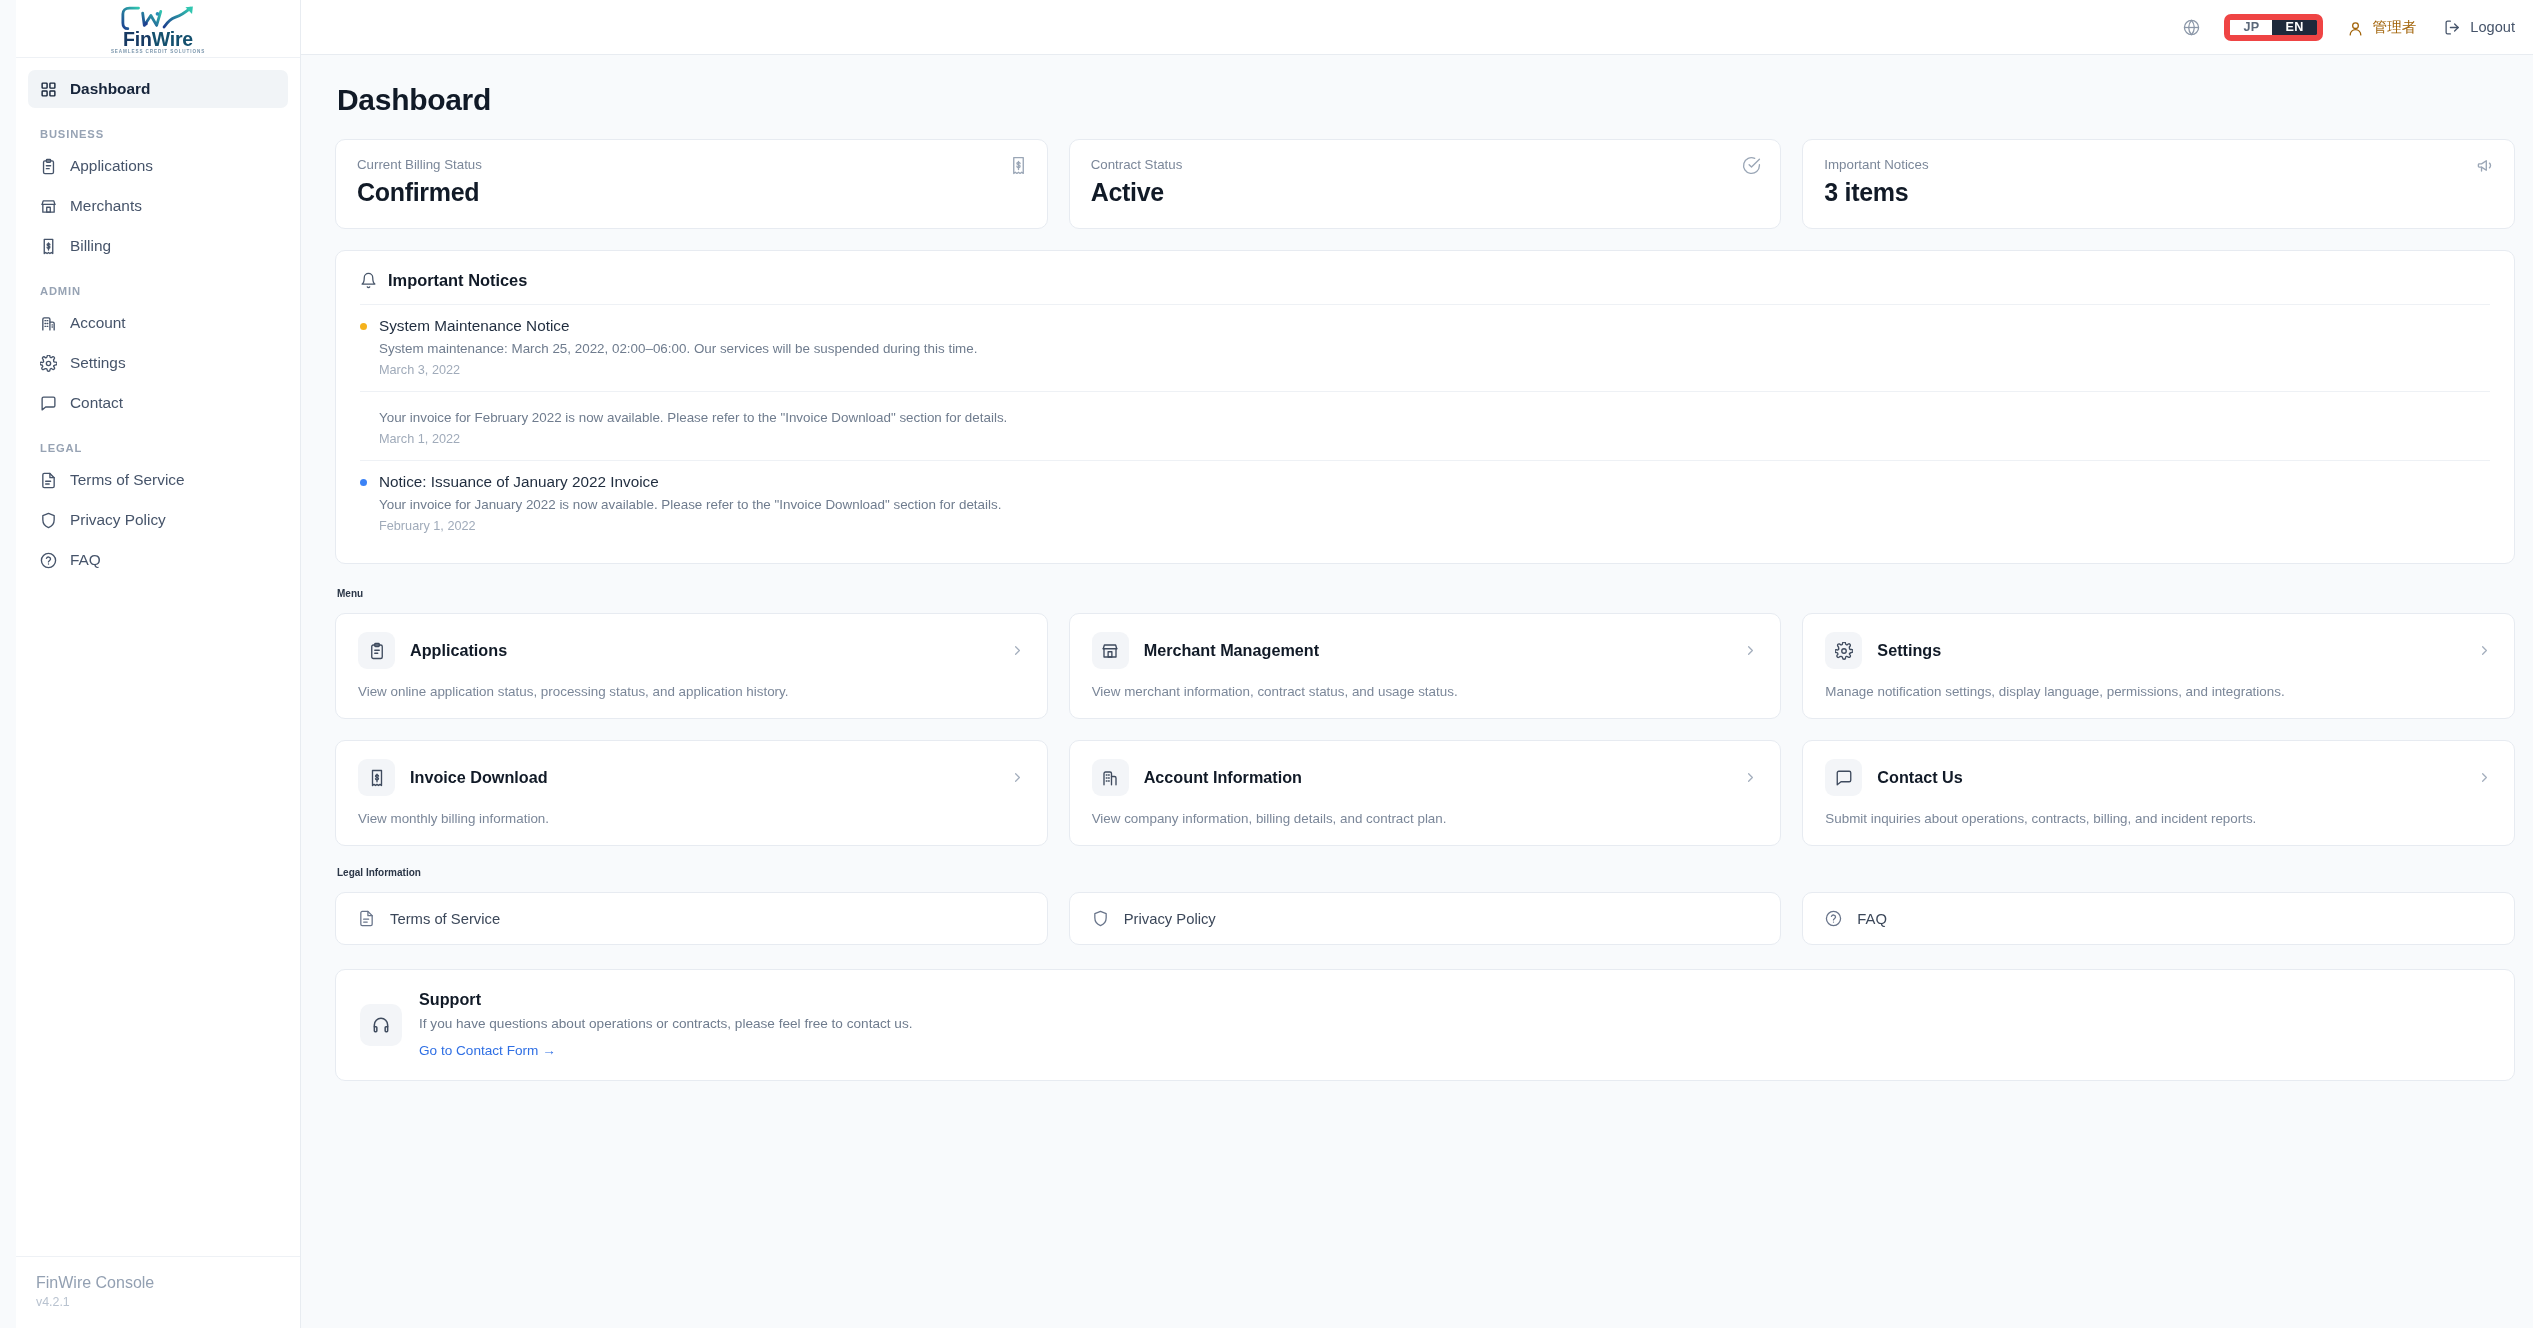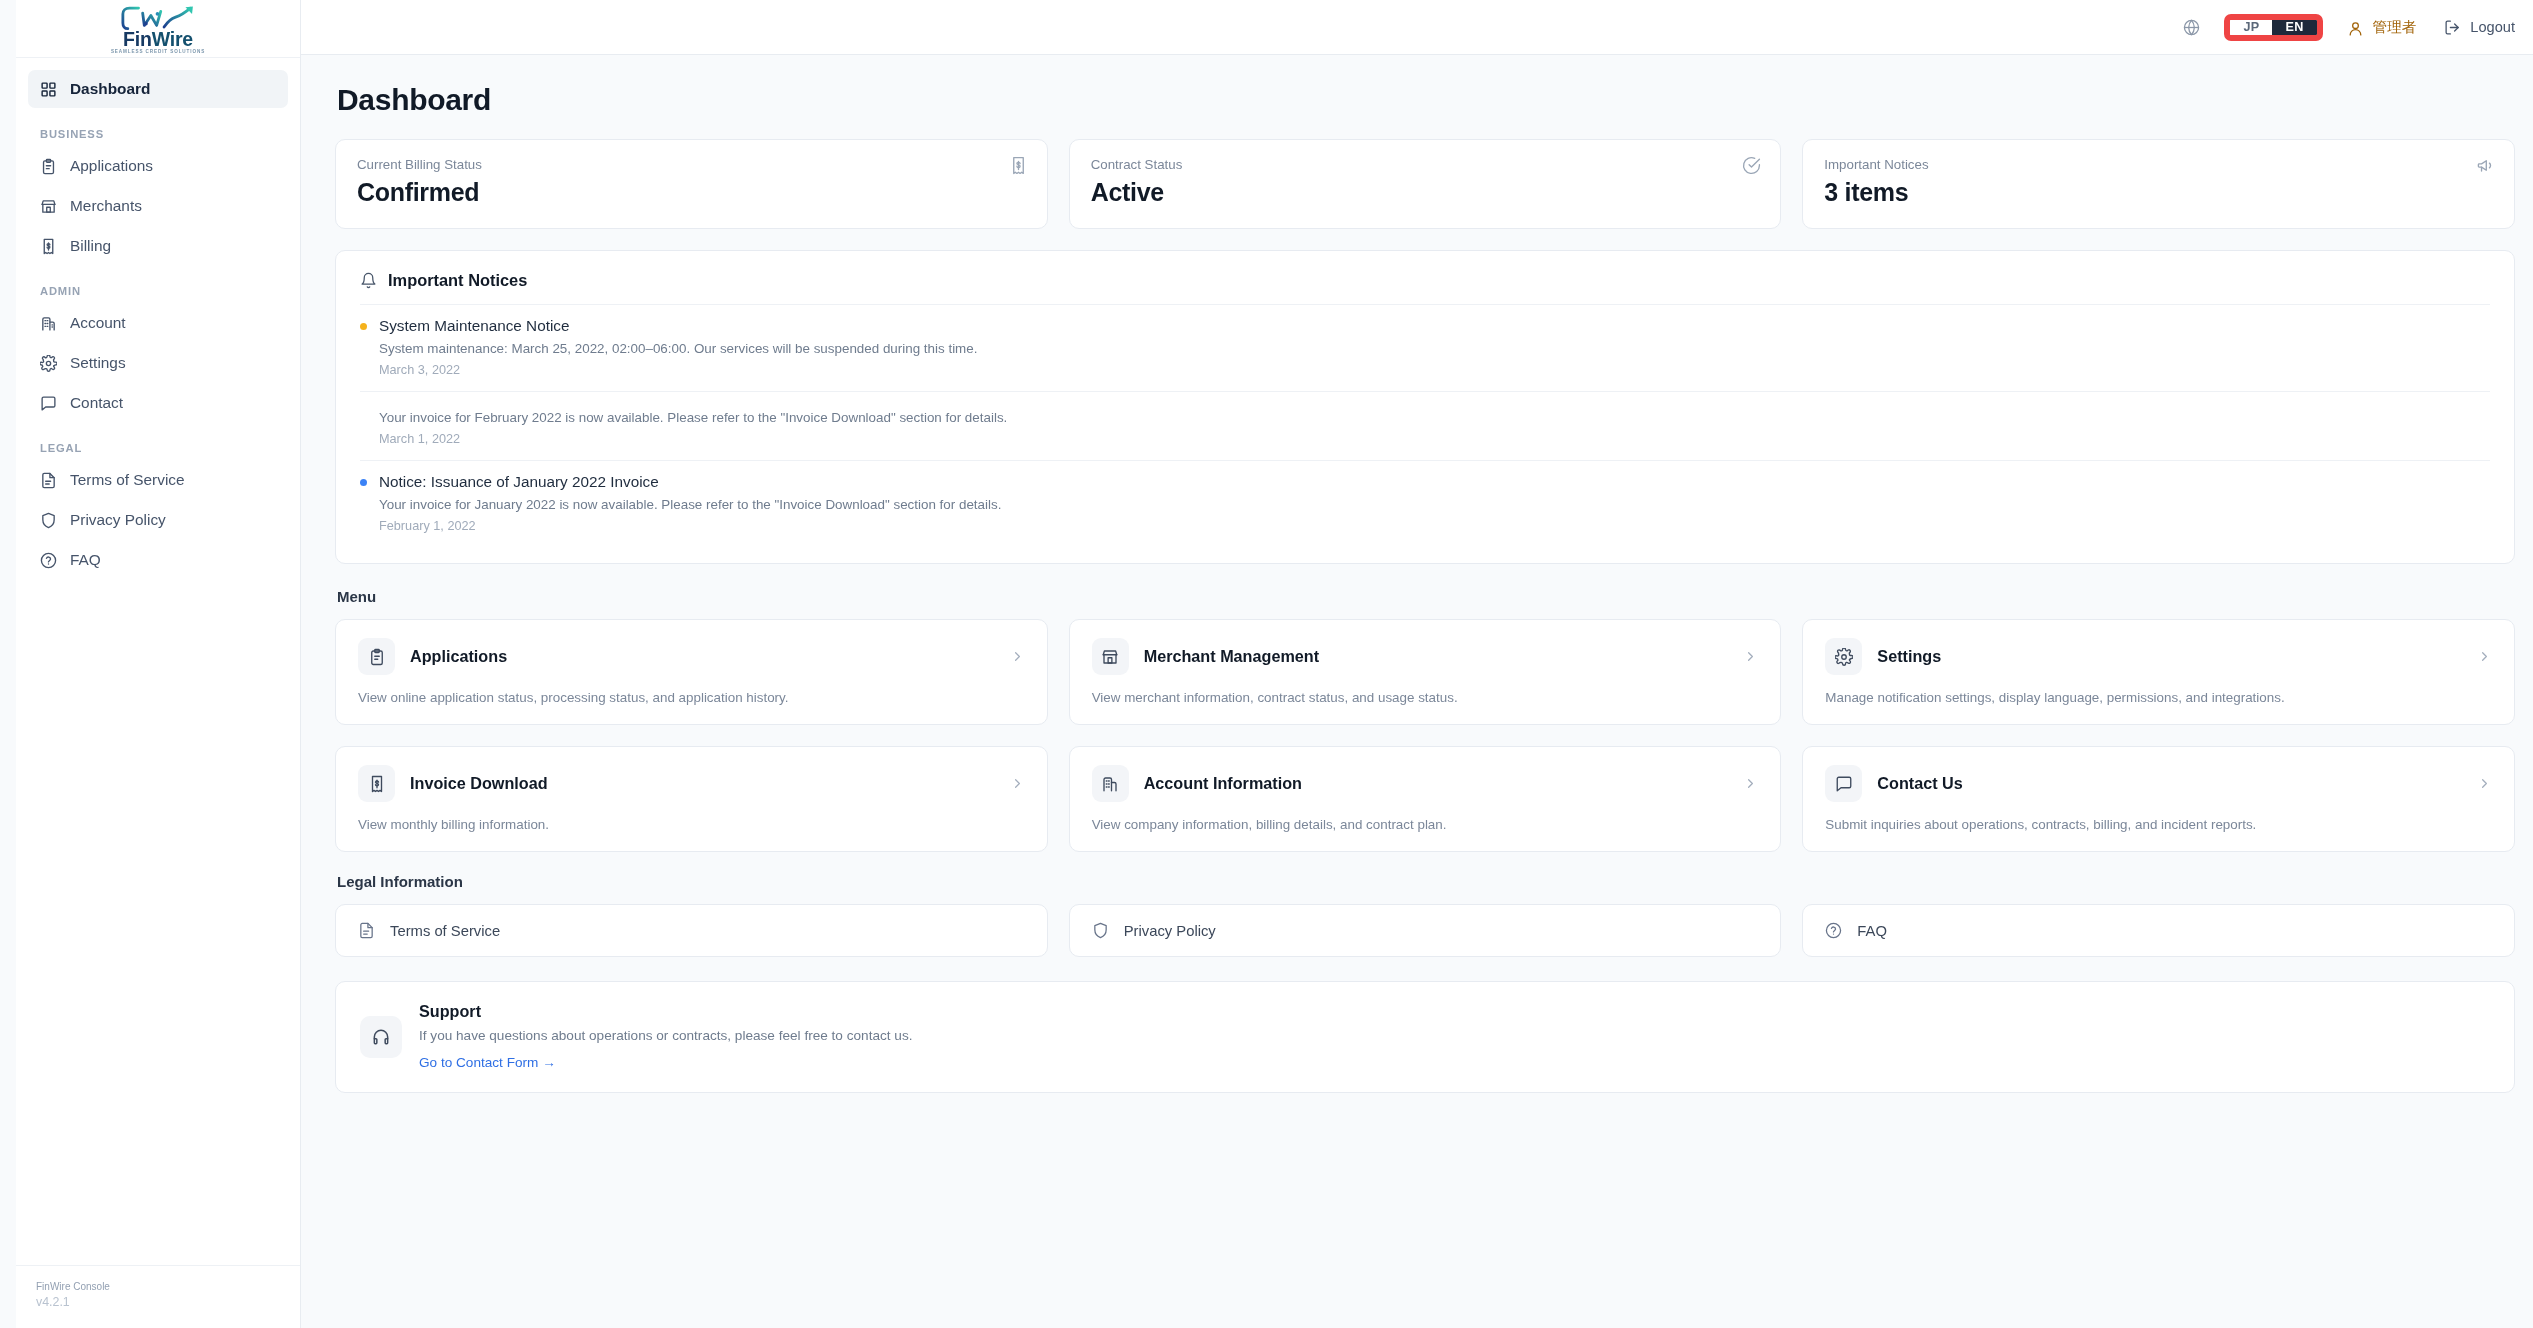--- a/index.html
+++ b/index.html
@@ -52,21 +52,21 @@
     margin-bottom: 2px; white-space: nowrap;
   }
   .nav-item.active { background: #f1f4f7; color: #16243a; font-weight: 600; }
   .nav-item svg { width: 17px; height: 17px; flex: 0 0 17px; display:block; }
 
   .sidebar-footer {
     border-top: 1px solid #eef1f5;
     padding: 14px 20px 16px 20px;
     line-height: 1.45;
   }
-  .sf-name { font-size: 10px; color: #93a0b2; }
+  .sf-name { font-size: 16px; color: #93a0b2; }
   .sf-ver  { font-size: 12.4px; color: #b9c3d0; }
 
   
   .main { flex: 1 1 auto; display: flex; flex-direction: column; min-width: 0; }
   .topbar {
     height: 55px; background: #ffffff;
     border-bottom: 1px solid #e8ecf1;
     display: flex; align-items: center; justify-content: flex-end;
     padding-right: 34px; gap: 24px; flex: 0 0 55px;
   }
@@ -125,21 +125,21 @@
   .notice-title-row { display: flex; align-items: center; gap: 12px; }
   .dot { width: 7px; height: 7px; border-radius: 50%; flex: 0 0 7px; }
   .dot.amber { background: #f5b21c; }
   .dot.blue  { background: #3b82f6; }
   .notice-title { font-size: 15.3px; color: #1f2c3e; }
   .notice-body { font-size: 13.4px; color: #6f7c8e; margin: 6px 0 0 19px; }
   .notice-date { font-size: 12.7px; color: #a0abba; margin: 7px 0 0 19px; }
 
   
   .section-title {
-    font-size: 15px; font-weight: 700; color: #2b3647;
+    font-size: 10px; font-weight: 700; color: #2b3647;
     margin: 0 0 14px 2px;
   }
   .menu-grid { display: flex; gap: 21px; margin-bottom: 21px; }
   .menu-card {
     flex: 1 1 0; background: #ffffff; border: 1px solid #e7ebf1;
     border-radius: 10px; padding: 18px 22px 19px 22px; cursor: pointer;
     position: relative;
   }
   .menu-card-head { display: flex; align-items: center; gap: 15px; }
   .icon-tile {

